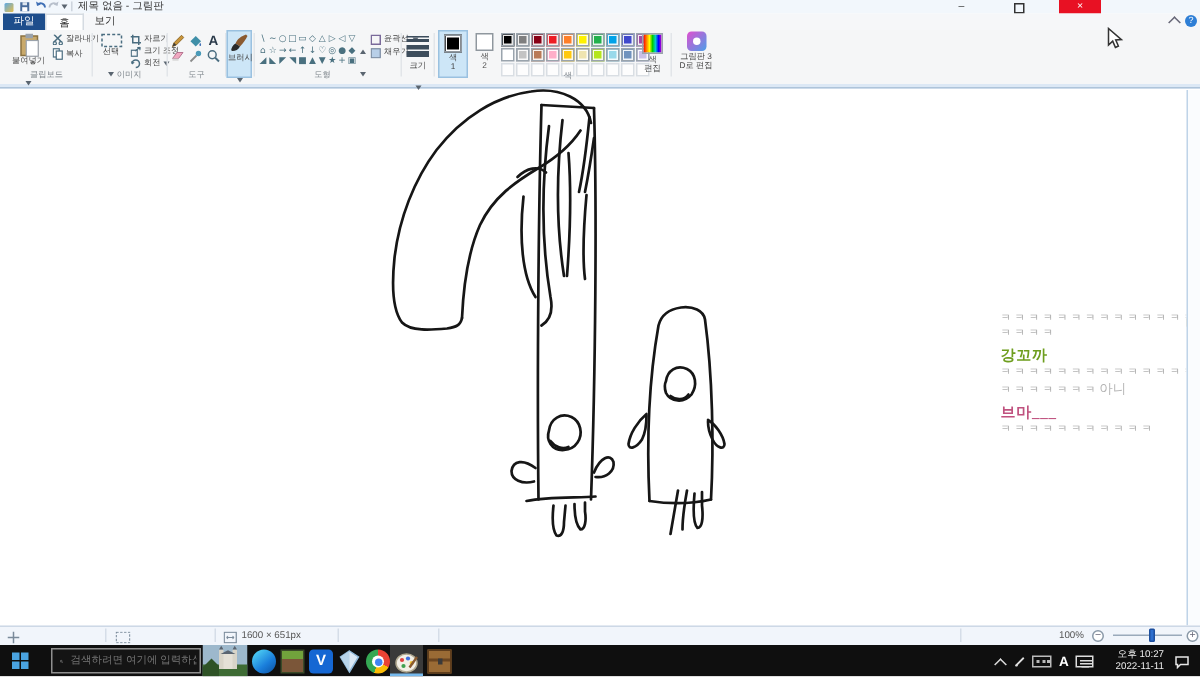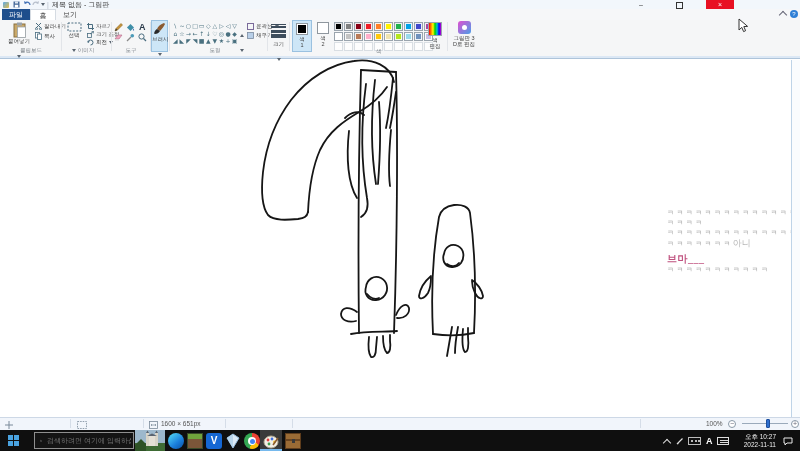--- a/index.html
+++ b/index.html
@@ -99,20 +99,21 @@
       <path d="M472,280 C477,283 482,290 483,296 C483,300 478,299 475,293 C473,289 472,284 472,281"></path>
       <path d="M452,327 L447,356"></path>
       <path d="M458,327 C456,338 455,347 455,353"></path>
       <path d="M463,329 C462,340 462,349 465,352 C468,352 469,346 468,337 L468,328"></path>
     </g>
   </svg>
 
   <div class="abs chat" id="chat">
       <div class="chat-laugh">ㅋㅋㅋㅋㅋㅋㅋㅋㅋㅋㅋㅋㅋㅋㅋㅋ</div>
       <div class="chat-laugh">ㅋㅋㅋㅋ</div>
+      <div class="chat-name" style="color: rgb(110, 158, 30);">강꼬까</div>
       <div class="chat-laugh">ㅋㅋㅋㅋㅋㅋㅋㅋㅋㅋㅋㅋㅋㅋㅋㅋ</div>
       <div class="chat-laugh">ㅋㅋㅋㅋㅋㅋㅋ<span class="chat-suffix">아니</span></div>
       <div class="chat-name" style="color: rgb(192, 82, 127); font-family: Liberation Serif, serif;">브마___</div>
       <div class="chat-laugh">ㅋㅋㅋㅋㅋㅋㅋㅋㅋㅋㅋ</div>
     </div>
   <div class="abs" style="left:791px;top:211px;width:8px;height:8px;background:#d2b77c;border-radius:2px"></div>
   <div class="abs vscroll"></div>
 
   <div class="abs titlebar">
     <div class="abs" style="left:3px;top:1.5px;width:6px;height:6px;background:linear-gradient(135deg,#5aa8e8,#e8bf4a);border-radius:1px"></div>

